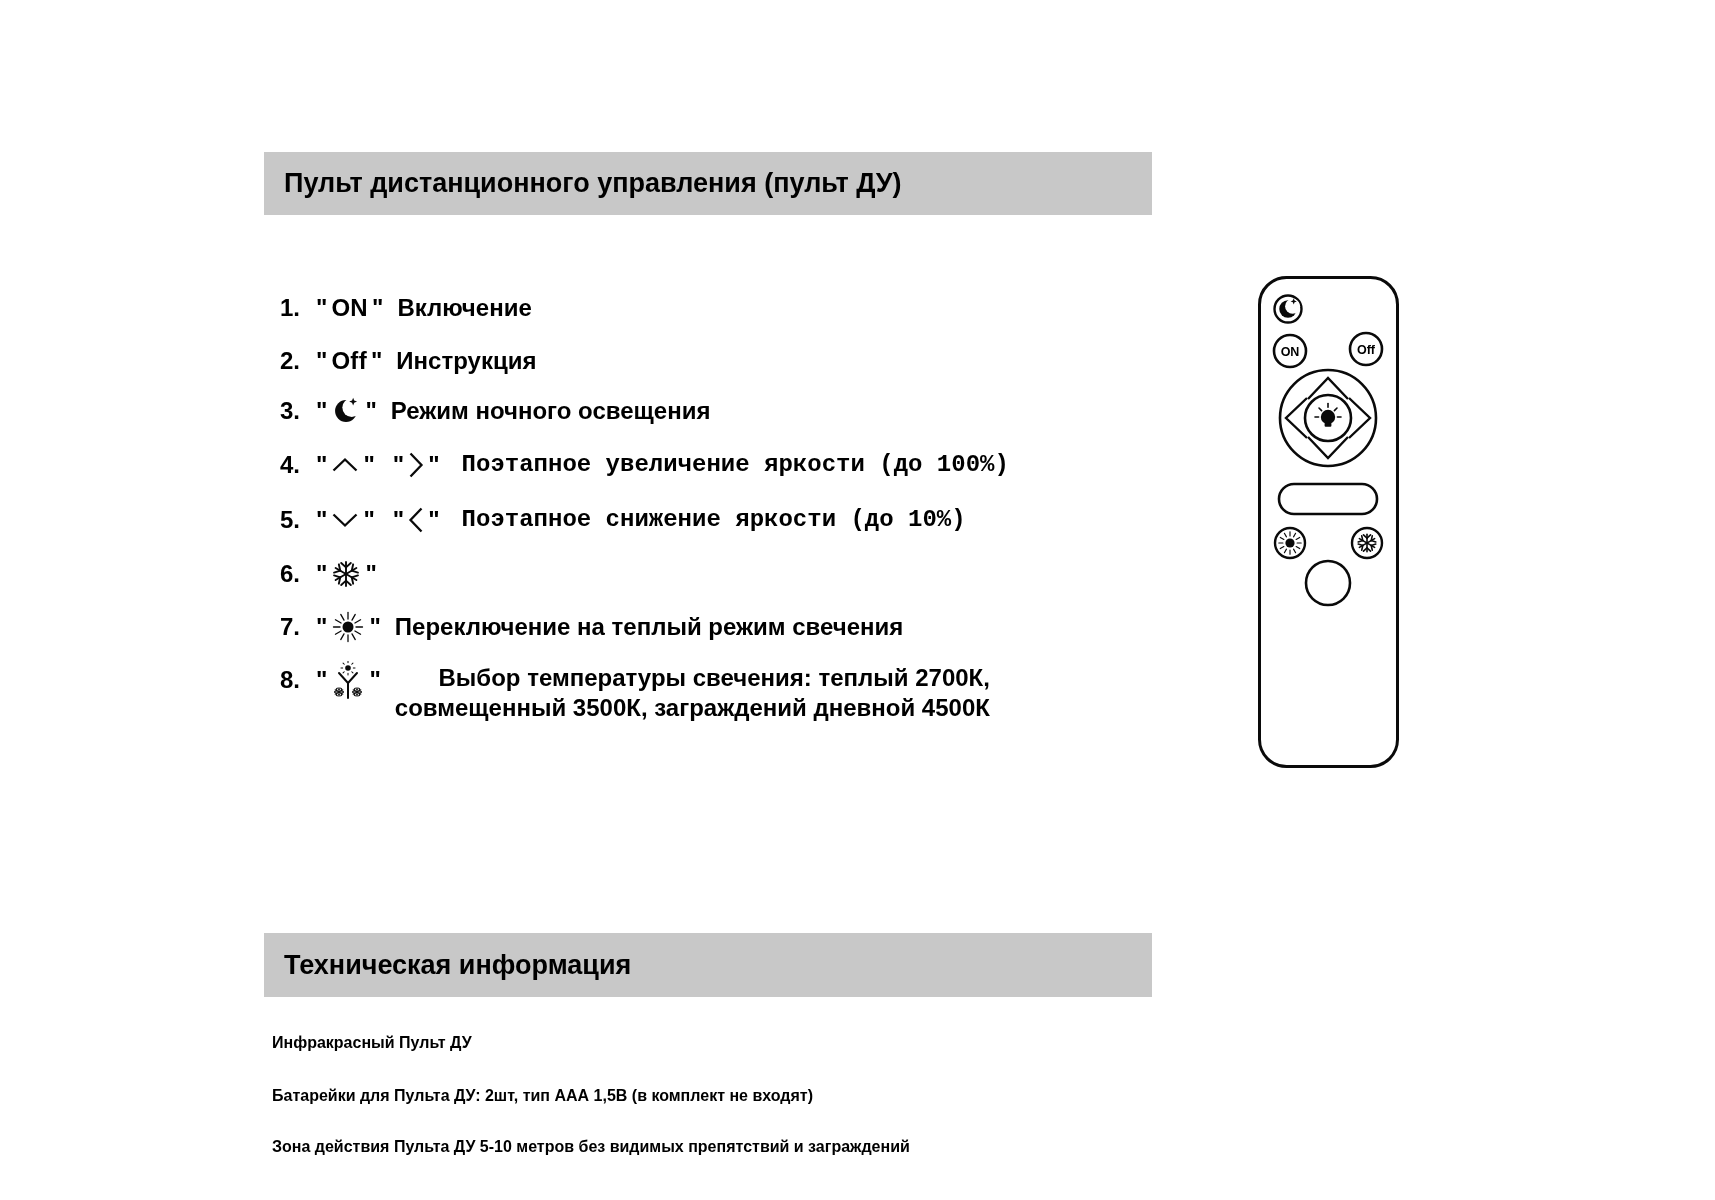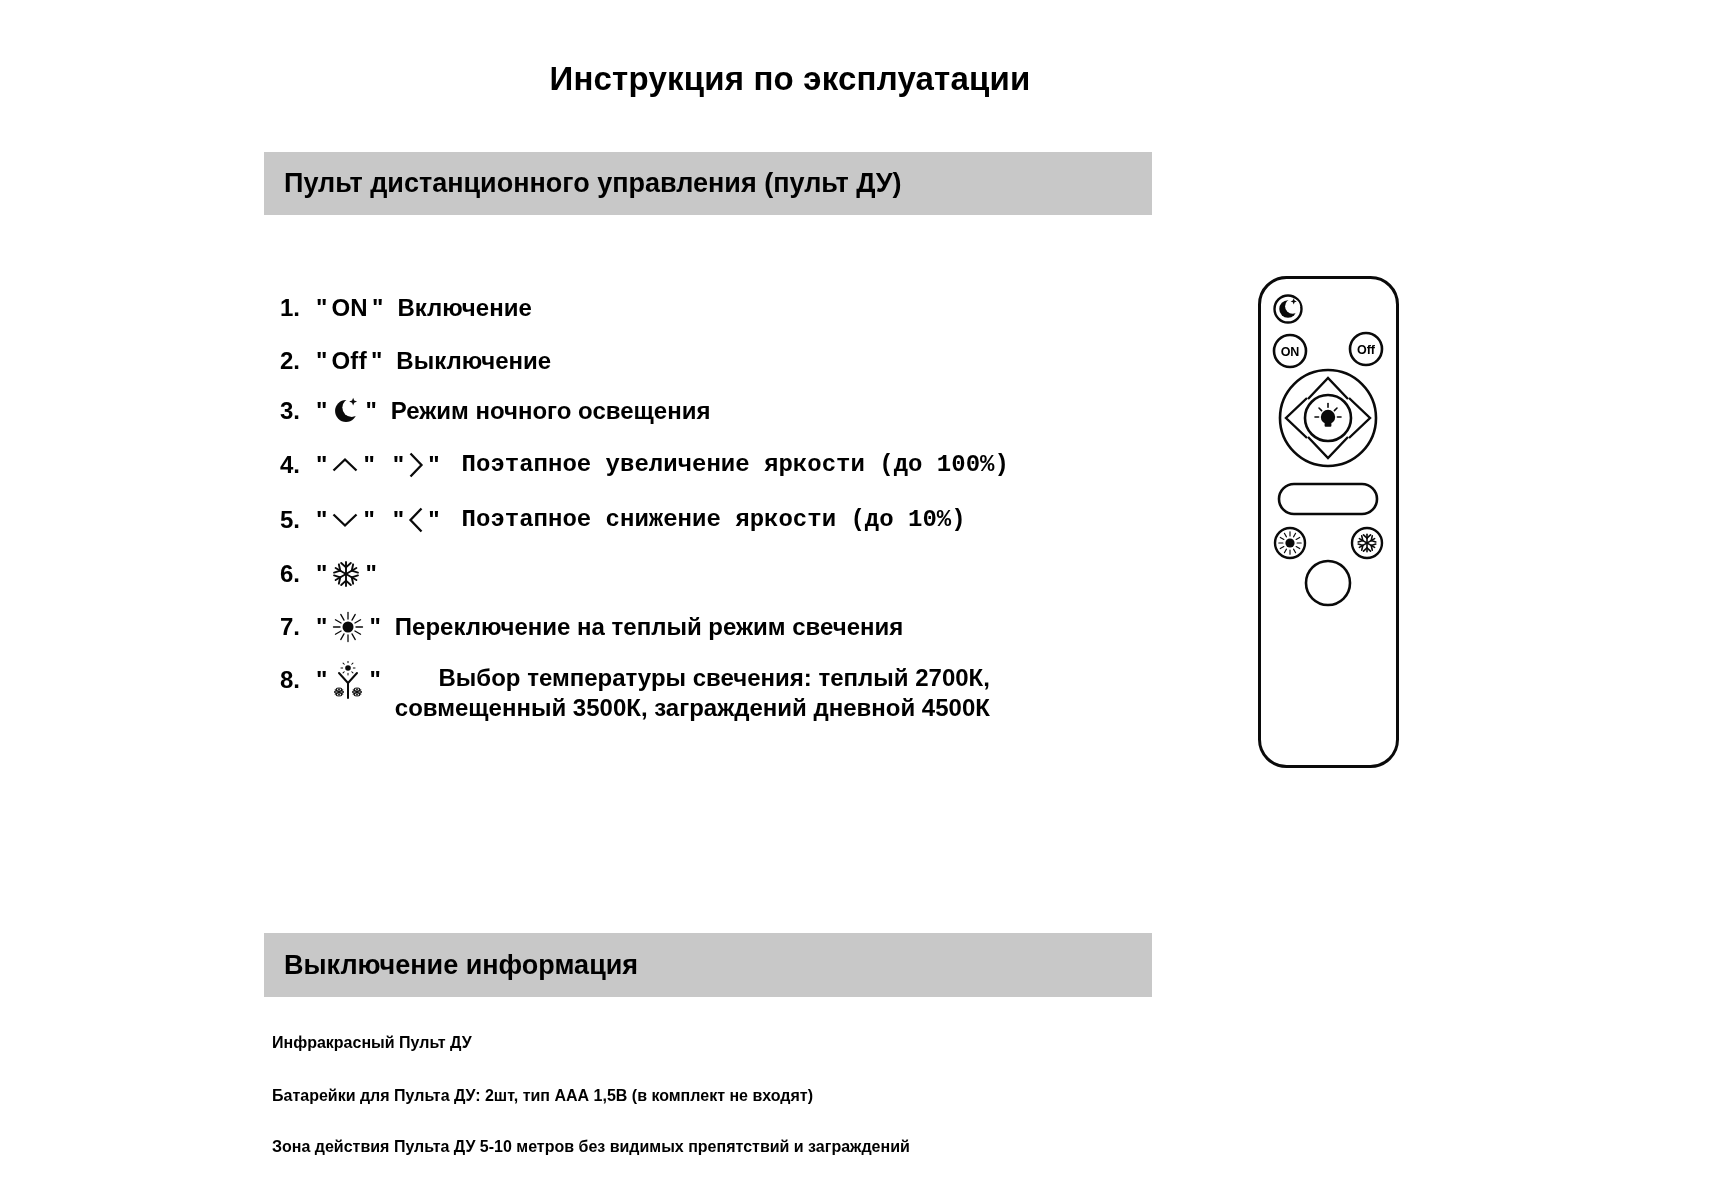--- a/index.html
+++ b/index.html
@@ -39,40 +39,39 @@
   .tech-line{
     position:absolute;left:272px;font-size:16px;font-weight:bold;
     line-height:30px;white-space:nowrap;
   }
 </style>
 </head>
 <body>
 
 <div class="page">
 
-  <div class="title">Инструкция по эксплуатации</div>
 
   <div class="bar bar1" style="background-color: rgb(200, 200, 200);">
     <span>Пульт дистанционного управления (пульт ДУ)</span>
   </div>
 
   <div class="list" id="list">
       <div class="item" style="top: 291px;">
         <span class="num">1.</span>
         <span class="q">"</span>
         <span class="lbl">ON</span>
         <span class="q">"</span>
         <span class="desc">Включение</span>
       </div>
       <div class="item" style="top: 344px;">
         <span class="num">2.</span>
         <span class="q">"</span>
         <span class="lbl">Off</span>
         <span class="q">"</span>
-        <span class="desc">Выключение</span>
+        <span class="desc">Инструкция</span>
       </div>
       <div class="item" style="top: 394px;">
         <span class="num">3.</span>
         <span class="q">"</span>
         <span class="icn">
           <svg width="30" height="30" viewBox="-15 -15 30 30">
             <g transform="translate(0 0) scale(1.15)">
               <circle r="9.5" fill="#0a0a0a"></circle>
               <circle cx="5" cy="-3" r="8.2" fill="#fff"></circle>
               <polygon points="0,-3.4 0.95,-0.95 3.4,0 0.95,0.95 0,3.4 -0.95,0.95 -3.4,0 -0.95,-0.95" transform="translate(6.2,-8.2)" fill="#0a0a0a"></polygon>
@@ -361,20 +360,20 @@
               <line x1="0" y1="-4.840000000000001" x2="3.5200000000000005" y2="-8.096000000000002"></line>
               <line x1="0" y1="-4.840000000000001" x2="-3.5200000000000005" y2="-8.096000000000002"></line>
             </g>
           </g>
         </g>
     </g>
     <circle cx="70" cy="307" r="22" fill="none" stroke="#0a0a0a" stroke-width="2.6"></circle>
   </svg>
 
   <div class="bar bar2" style="background-color: rgb(200, 200, 200);">
-    <span>Выключение информация</span>
+    <span>Техническая информация</span>
   </div>
 
   <div class="tech-line" style="top:1028px">Инфракрасный Пульт ДУ</div>
   <div class="tech-line" style="top:1081px">Батарейки для Пульта ДУ: 2шт, тип ААА 1,5В (в комплект не входят)</div>
   <div class="tech-line" style="top:1132px">Зона действия Пульта ДУ 5-10 метров без видимых препятствий и заграждений</div>
 
 </div>
 
 </body></html>

